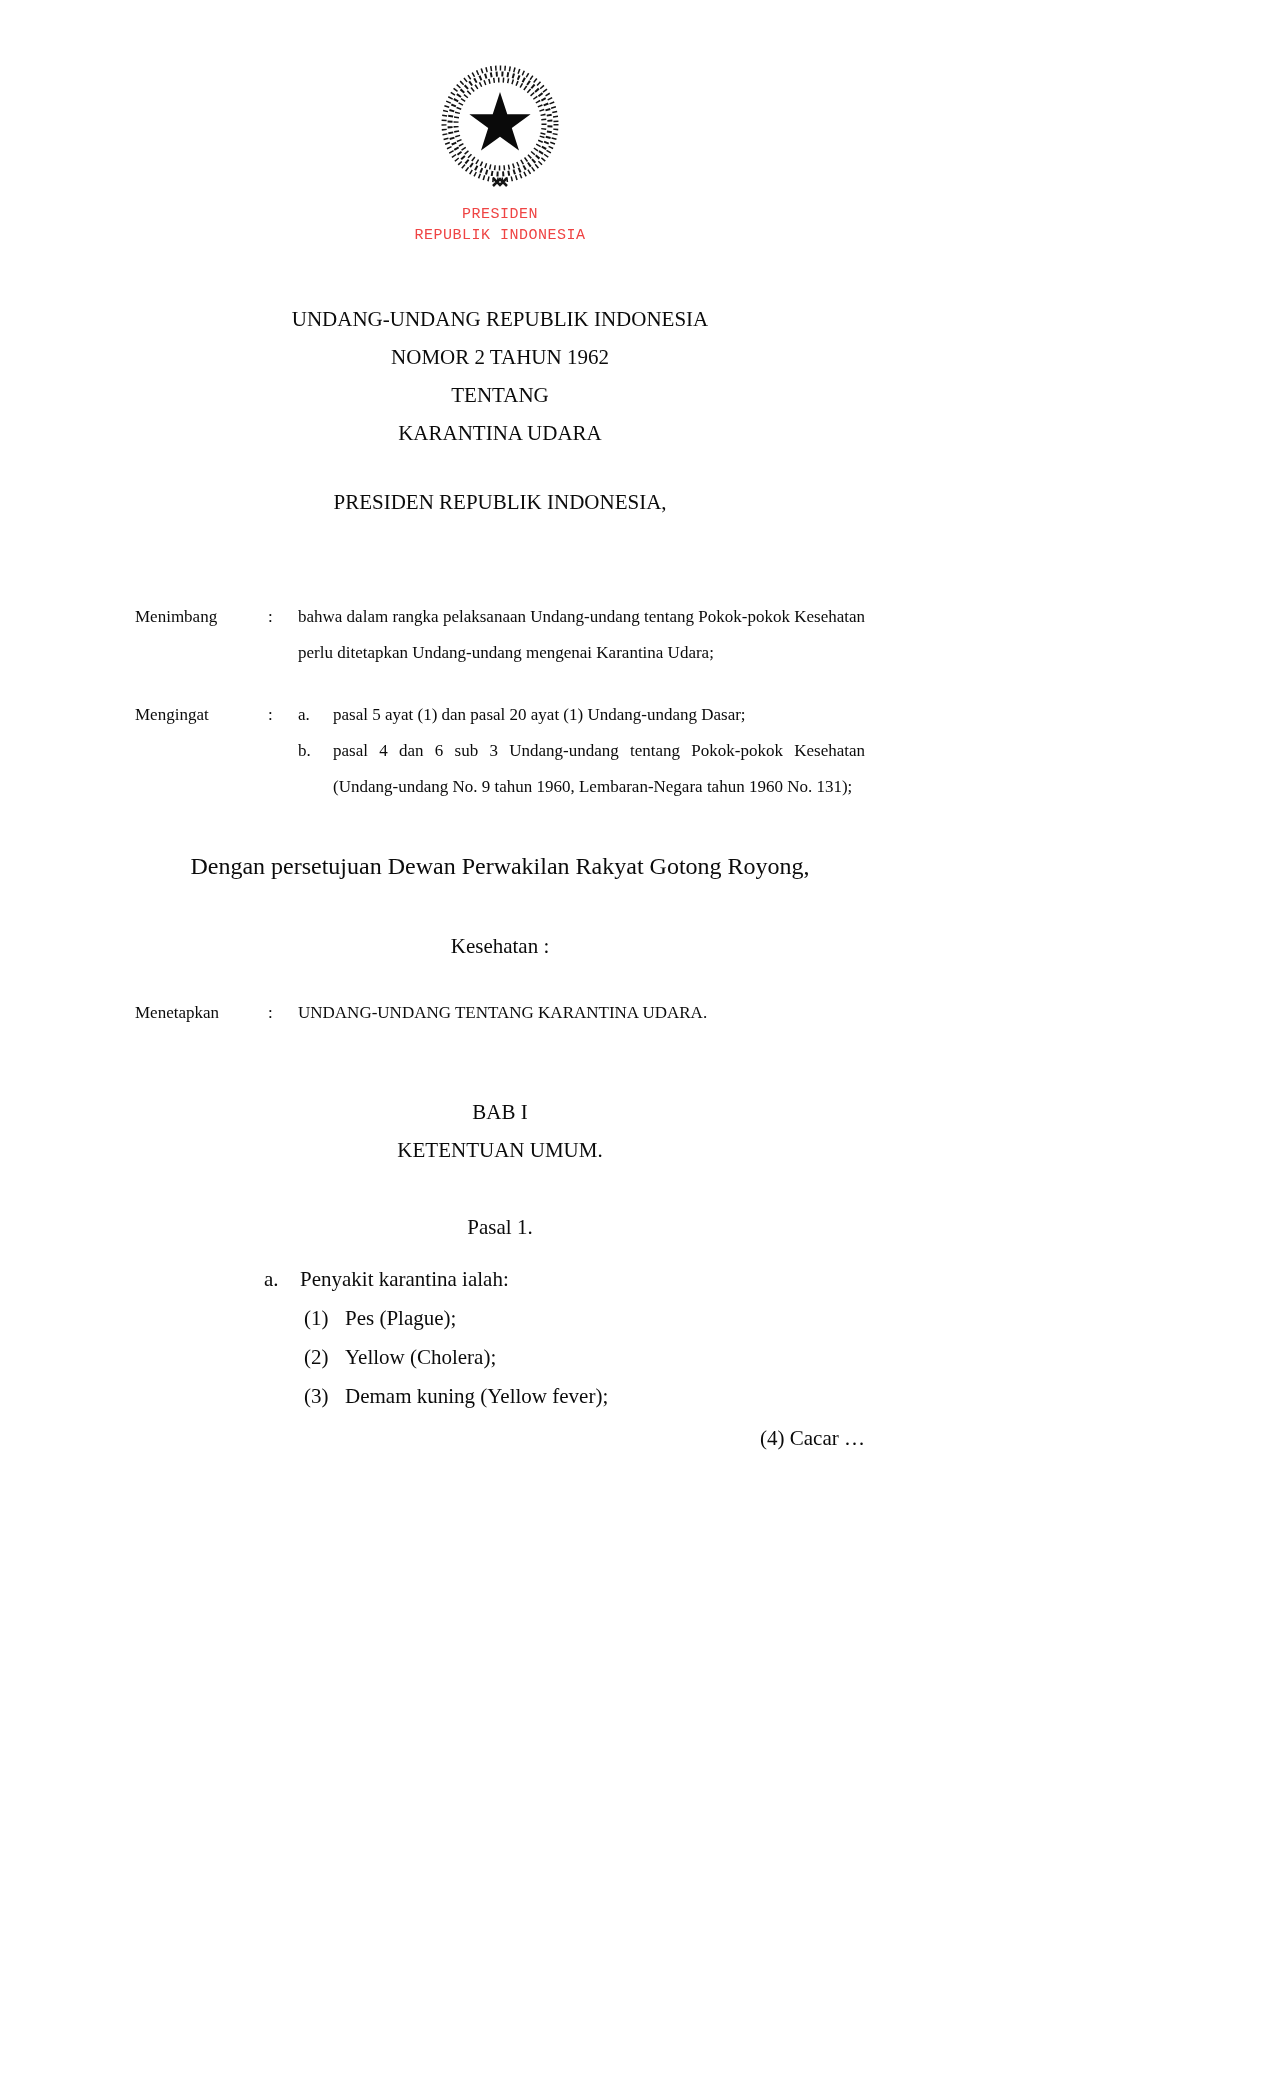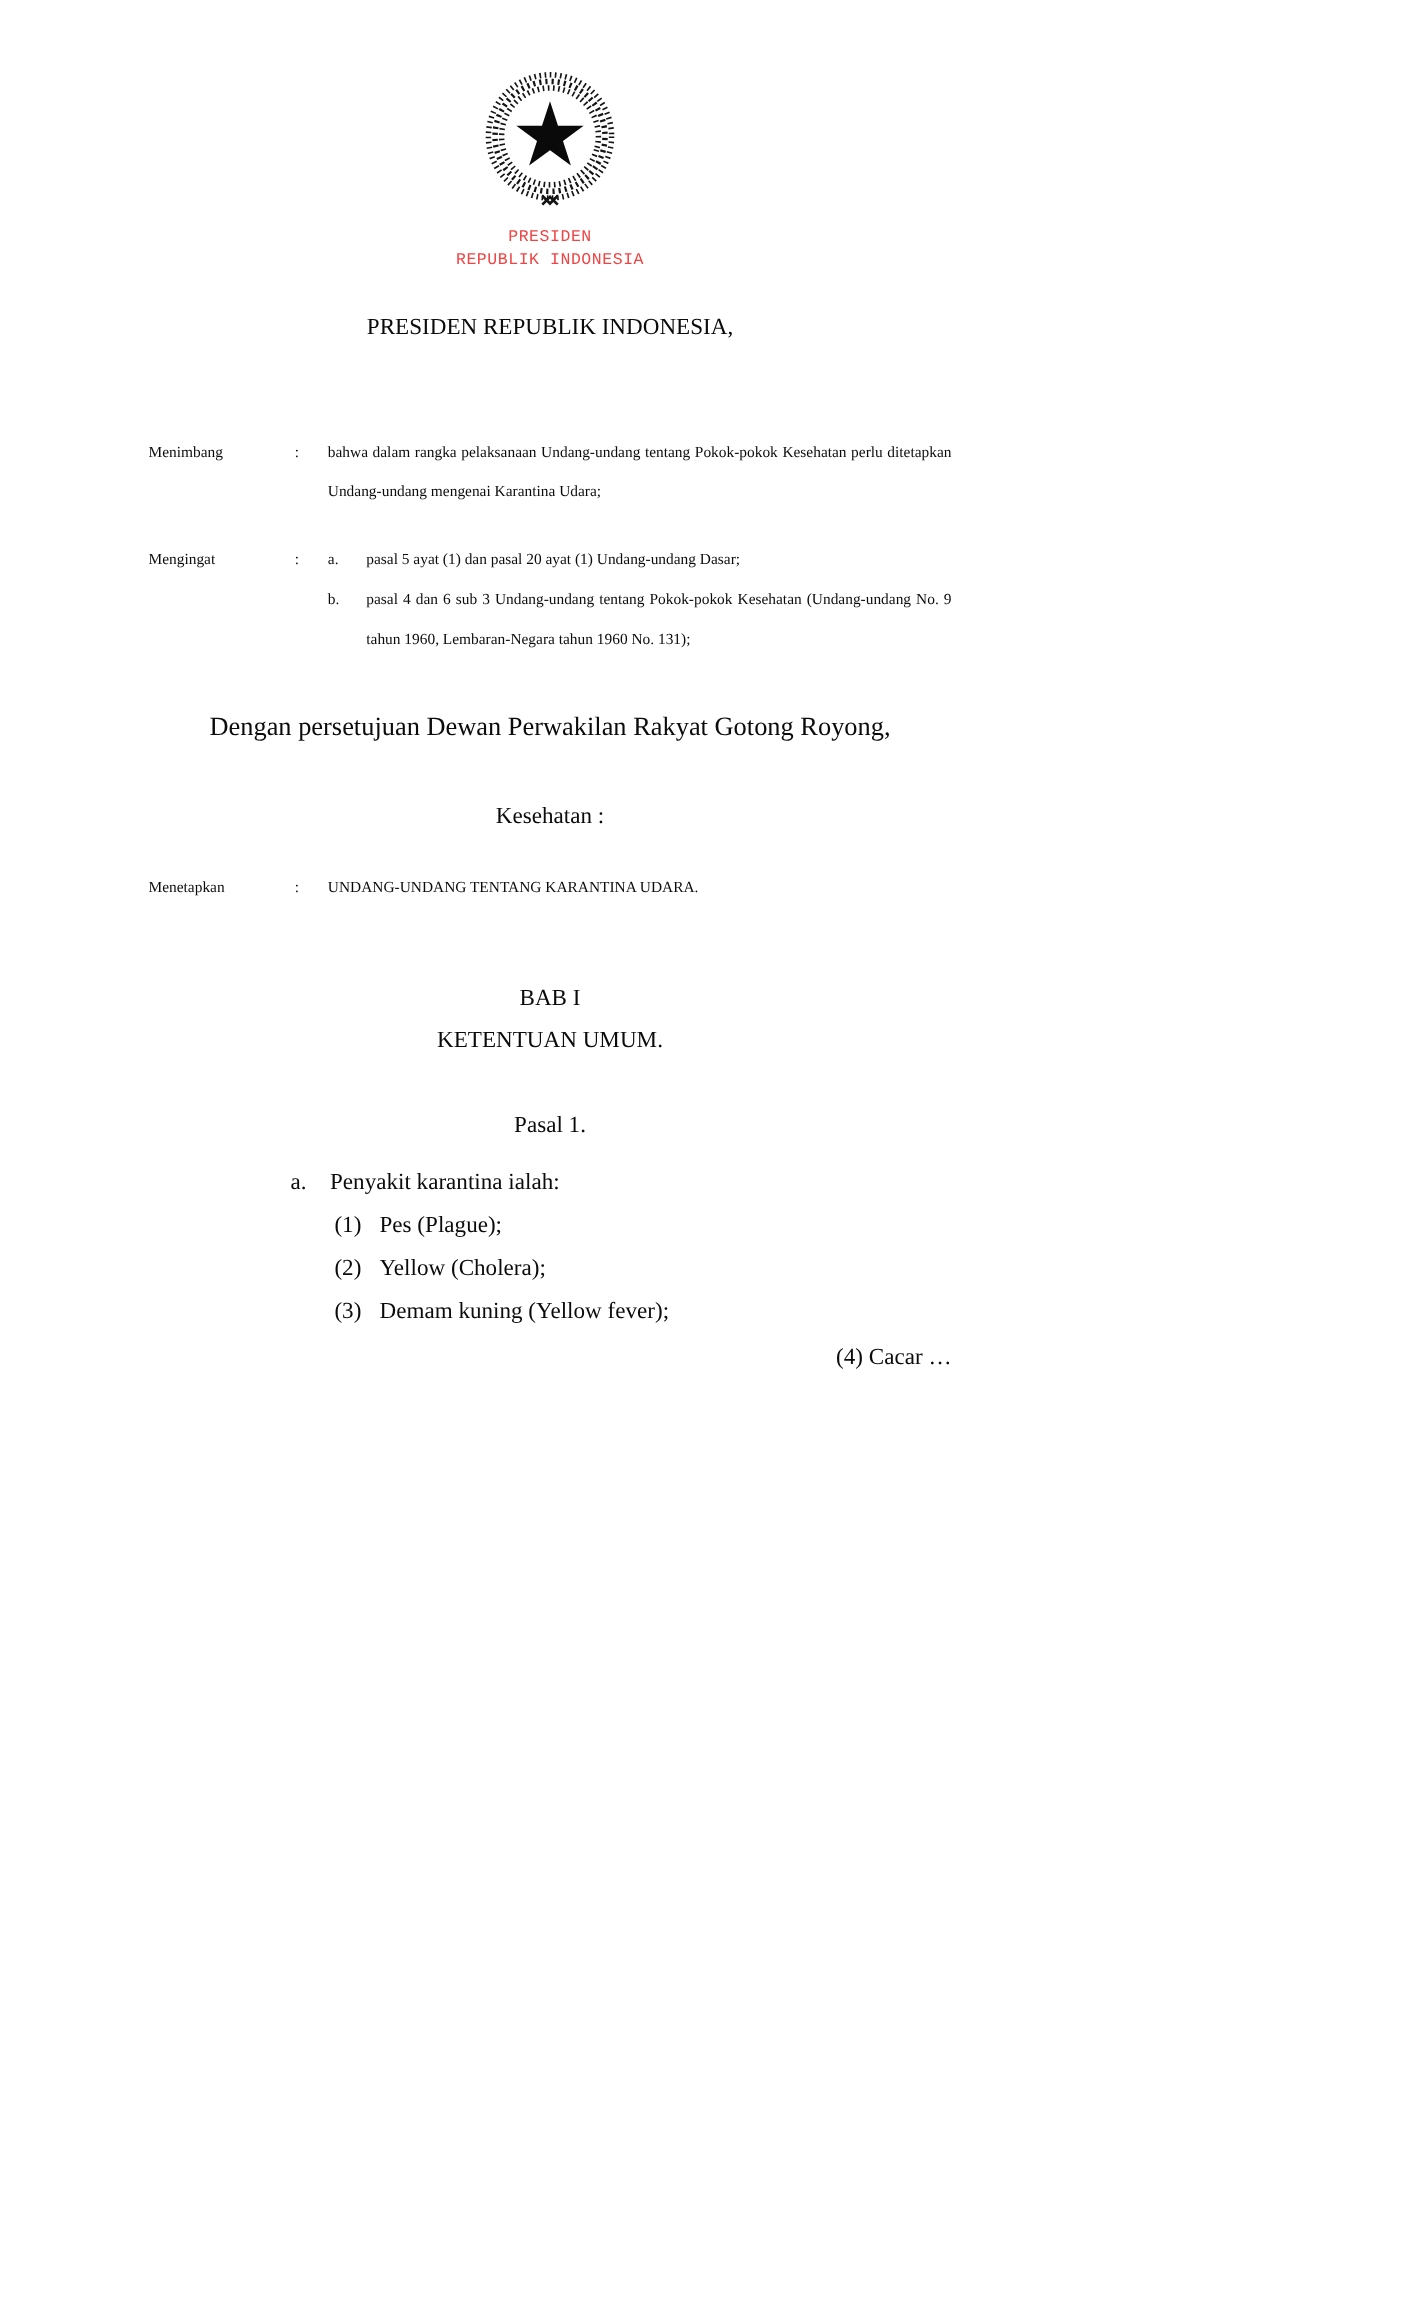--- a/index.html
+++ b/index.html
@@ -49,21 +49,21 @@
   }
   .salutation {
     margin-top: 38px;
     text-align: center;
     font-size: 21px;
   }
 
   
   .row {
     display: flex;
-    font-size: 14px;
+    font-size: 17px;
     line-height: 36px;
     justify-content: center;
   }
   .row .label-cell { width: 133px; flex: none; }
   .row .colon-cell { width: 30px;  flex: none; }
   .row .text-cell  { flex: 1; text-align: justify; }
 
   .row-menimbang  { margin-top: 84px; }
   .row-mengingat  { margin-top: 26px; }
 
@@ -137,20 +137,26 @@
         <circle cx="70" cy="64" r="44" fill="none" stroke="#141414" stroke-width="5" stroke-dasharray="1.5 3.2" transform="rotate(16 70 64)"></circle>
 
         <polygon fill="#0a0a0a" points="70,32 77.3,54.3 100.6,54.3 81.8,68.1 89,90.4 70,76.7 51,90.4 58.2,68.1 39.4,54.3 62.7,54.3"></polygon>
 
         <path d="M63,118 l7,7 l7,-7 M63,126 l7,-7 l7,7" fill="none" stroke="#141414" stroke-width="2.5"></path>
       </svg>
       <div class="letterhead-label">PRESIDEN</div>
       <div class="letterhead-label">REPUBLIK INDONESIA</div>
     </header>
 
+    <div class="title-block">
+      <div>UNDANG-UNDANG REPUBLIK INDONESIA</div>
+      <div>NOMOR 2 TAHUN 1962</div>
+      <div>TENTANG</div>
+      <div>KARANTINA UDARA</div>
+    </div>
 
     <div class="salutation">PRESIDEN REPUBLIK INDONESIA,</div>
 
     <div class="row row-menimbang">
       <div class="label-cell">Menimbang</div>
       <div class="colon-cell">:</div>
       <div class="text-cell">bahwa dalam rangka pelaksanaan Undang-undang tentang Pokok-pokok Kesehatan perlu ditetapkan Undang-undang mengenai Karantina Udara;</div>
     </div>
 
     <div class="row row-mengingat">

